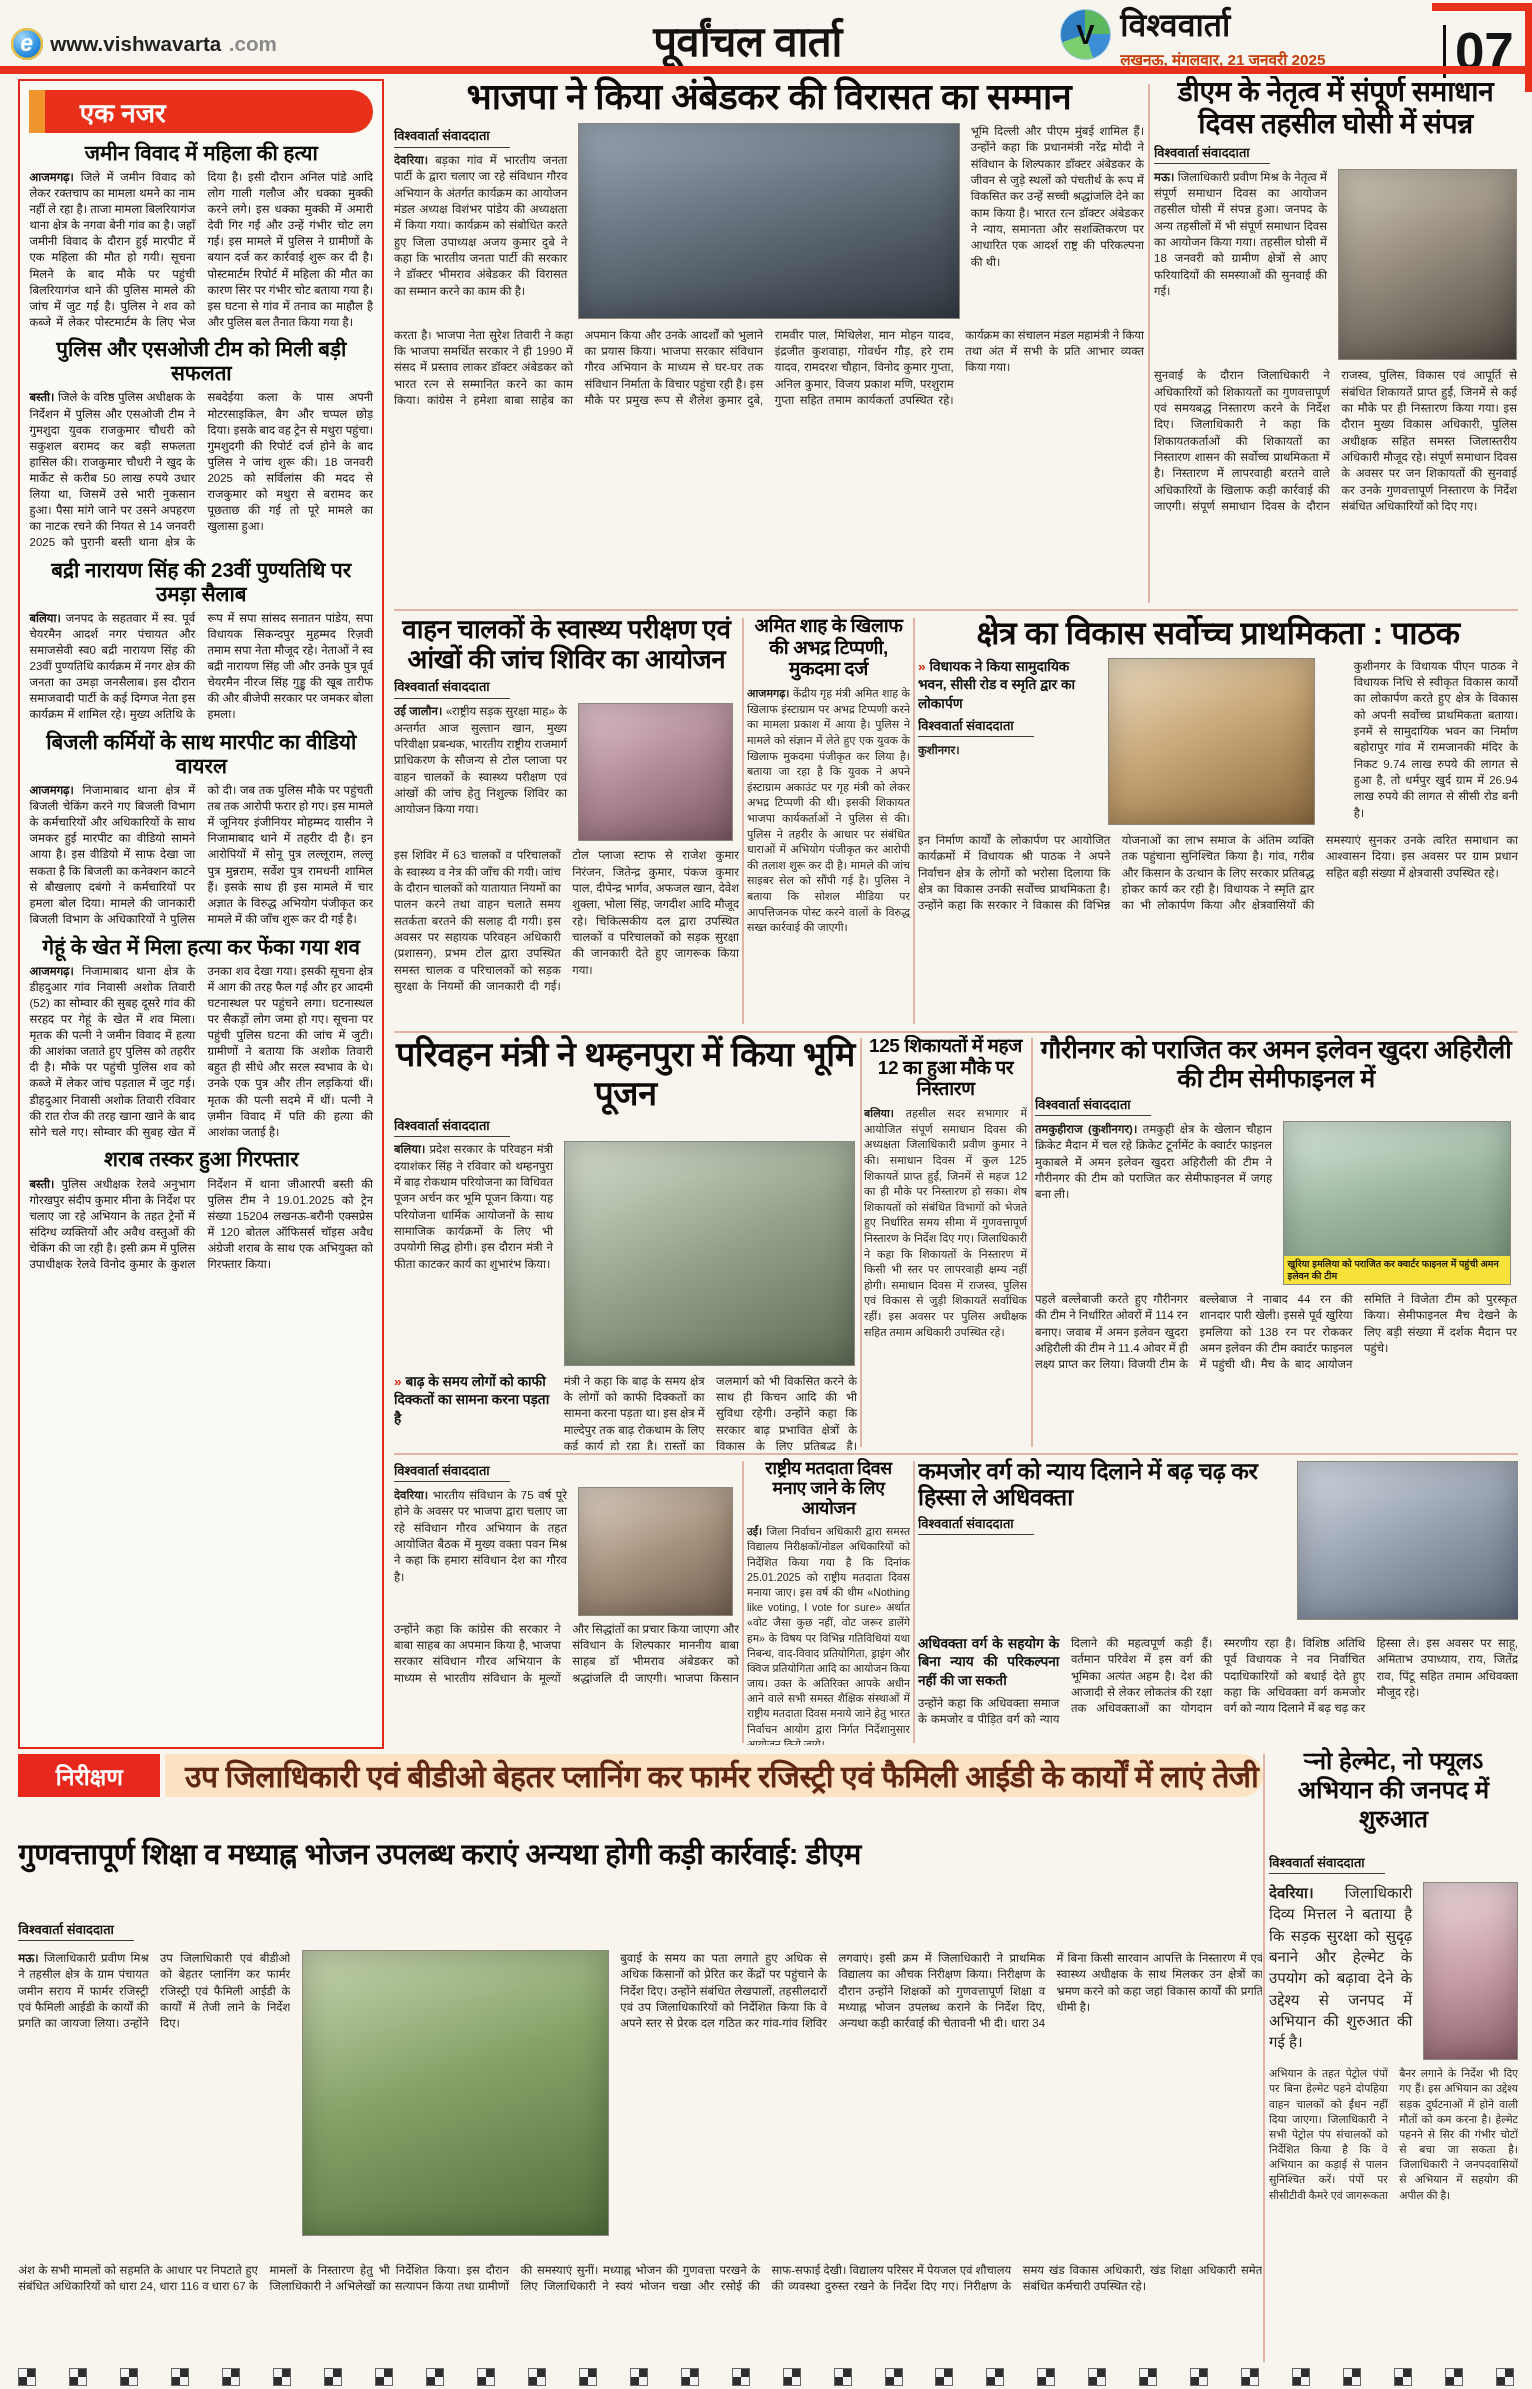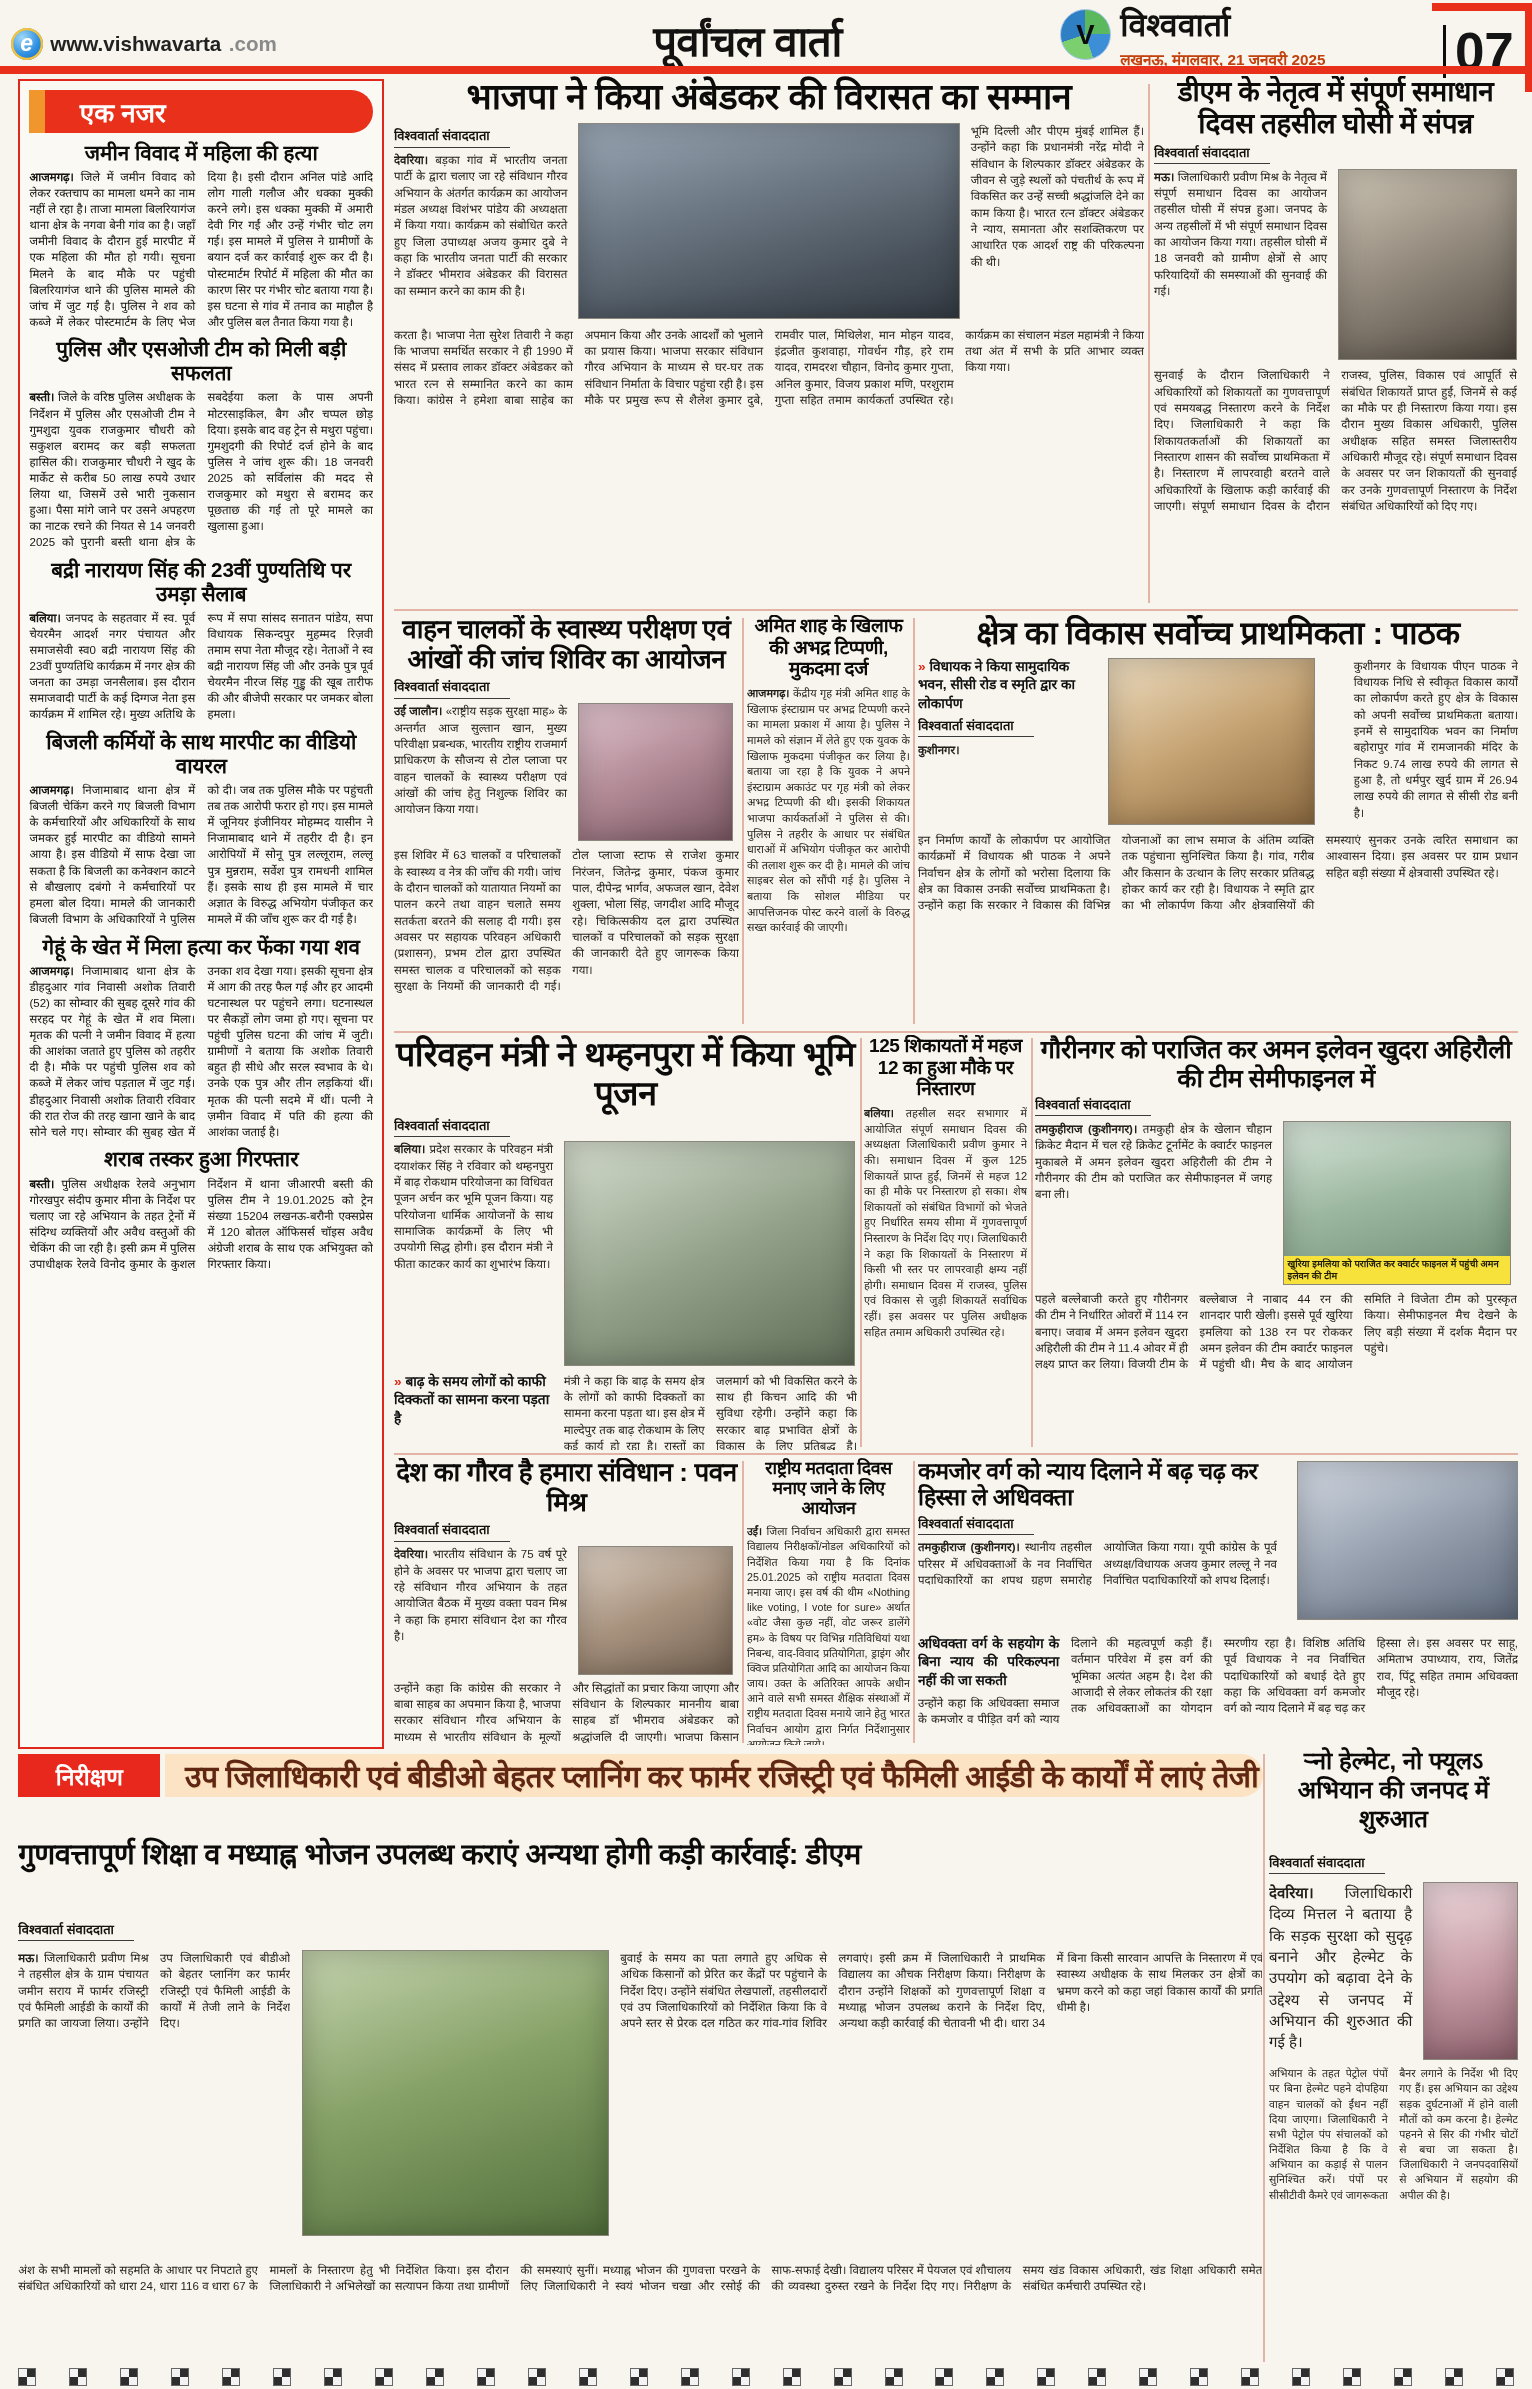--- a/index.html
+++ b/index.html
@@ -239,21 +239,20 @@
     <div class="ph ph-field" style="width:226px;height:162px;flex:none;position:relative;">
       <div class="caption">खुरिया इमलिया को पराजित कर क्वार्टर फाइनल में पहुंची अमन इलेवन की टीम</div>
     </div>
   </div>
   <div class="bt c3 clip" style="margin-top:6.1px;height:153px;">पहले बल्लेबाजी करते हुए गौरीनगर की टीम ने निर्धारित ओवरों में 114 रन बनाए। जवाब में अमन इलेवन खुदरा अहिरौली की टीम ने 11.4 ओवर में ही लक्ष्य प्राप्त कर लिया। विजयी टीम के बल्लेबाज ने नाबाद 44 रन की शानदार पारी खेली। इससे पूर्व खुरिया इमलिया को 138 रन पर रोककर अमन इलेवन की टीम क्वार्टर फाइनल में पहुंची थी। मैच के बाद आयोजन समिति ने विजेता टीम को पुरस्कृत किया। सेमीफाइनल मैच देखने के लिए बड़ी संख्या में दर्शक मैदान पर पहुंचे।</div>
 </div>
 
 <div class="hsep" style="left:394px;top:1453px;width:1124px;"></div>
 
 <div class="art" id="samvidhan">
-  <div class="hl">देश का गौरव है हमारा संविधान : पवन मिश्र</div>
   <span class="byline">विश्ववार्ता संवाददाता</span>
   <div class="row">
     <div class="bt" style="width:173px;"><span class="lead">देवरिया।</span> <span>भारतीय संविधान के 75 वर्ष पूरे होने के अवसर पर भाजपा द्वारा चलाए जा रहे संविधान गौरव अभियान के तहत आयोजित बैठक में मुख्य वक्ता पवन मिश्र ने कहा कि हमारा संविधान देश का गौरव है।</span></div>
     <div class="ph ph-meet" style="width:153px;height:127px;flex:none;"></div>
   </div>
   <div class="bt c2 clip" style="margin-top:4.6px;height:73px;">उन्होंने कहा कि कांग्रेस की सरकार ने बाबा साहब का अपमान किया है, भाजपा सरकार संविधान गौरव अभियान के माध्यम से भारतीय संविधान के मूल्यों और सिद्धांतों का प्रचार किया जाएगा और संविधान के शिल्पकार माननीय बाबा साहब डॉ भीमराव अंबेडकर को श्रद्धांजलि दी जाएगी। भाजपा किसान मोर्चा देवरिया संविधान गौरव अभियान के अंतर्गत 22 जनवरी को पथरदेवा विधानसभा के सलेमपुर गांव और सलेमपुर विधानसभा के हरैया गांव में, 25 जनवरी को रामपुर विधानसभा के भटनी और भाटपाररानी विधानसभा के रानीघाट गांव में अनुसूचित वर्ग के किसान परिवारों के बीच चौपाल आयोजित कर घर-घर जाकर अभियान सम्बन्धी पत्रक वितरित किया जाएगा और अनुसूचित वर्ग के प्रभावशाली व्यक्तियों से भी सम्पर्क किया जाएगा।</div>
 </div>
 
 <div class="vsep" style="left:742px;top:1461px;height:282px;"></div>
 
@@ -261,21 +260,20 @@
   <div class="hl">राष्ट्रीय मतदाता दिवस मनाए जाने के लिए आयोजन</div>
   <div class="bt clip" style="margin-top:6.1px;height:221px;font-size:10.7px;"><span class="lead">उर्ई।</span> <span>जिला निर्वाचन अधिकारी द्वारा समस्त विद्यालय निरीक्षकों/नोडल अधिकारियों को निर्देशित किया गया है कि दिनांक 25.01.2025 को राष्ट्रीय मतदाता दिवस मनाया जाए। इस वर्ष की थीम «Nothing like voting, I vote for sure» अर्थात «वोट जैसा कुछ नहीं, वोट जरूर डालेंगे हम» के विषय पर विभिन्न गतिविधियां यथा निबन्ध, वाद-विवाद प्रतियोगिता, ड्राइंग और क्विज प्रतियोगिता आदि का आयोजन किया जाय। उक्त के अतिरिक्त आपके अधीन आने वाले सभी समस्त शैक्षिक संस्थाओं में राष्ट्रीय मतदाता दिवस मनाये जाने हेतु भारत निर्वाचन आयोग द्वारा निर्गत निर्देशानुसार आयोजन किये जाये।</span></div>
 </div>
 
 <div class="vsep" style="left:913px;top:1461px;height:282px;"></div>
 
 <div class="art" id="kamjor">
   <div style="position:absolute;left:0;top:0;width:359px;">
     <div class="hl">कमजोर वर्ग को न्याय दिलाने में बढ़ चढ़ कर हिस्सा ले अधिवक्ता</div>
     <span class="byline">विश्ववार्ता संवाददाता</span>
-    <div class="bt c2 clip" style="height:90px;"><span class="lead">तमकुहीराज (कुशीनगर)।</span> <span>स्थानीय तहसील परिसर में अधिवक्ताओं के नव निर्वाचित पदाधिकारियों का शपथ ग्रहण समारोह आयोजित किया गया। यूपी कांग्रेस के पूर्व अध्यक्ष/विधायक अजय कुमार लल्लू ने नव निर्वाचित पदाधिकारियों को शपथ दिलाई।</span></div>
   </div>
   <div class="ph ph-group" style="position:absolute;left:379px;top:3.1px;width:220px;height:157px;"></div>
   <div style="position:absolute;left:0;top:177px;width:600px;height:110px;" class="bt c4 clip">
     <span class="pull" style="display:block;margin-bottom:4.6px;">अधिवक्ता वर्ग के सहयोग के बिना न्याय की परिकल्पना नहीं की जा सकती</span>
     <span>उन्होंने कहा कि अधिवक्ता समाज के कमजोर व पीड़ित वर्ग को न्याय दिलाने की महत्वपूर्ण कड़ी हैं। वर्तमान परिवेश में इस वर्ग की भूमिका अत्यंत अहम है। देश की आजादी से लेकर लोकतंत्र की रक्षा तक अधिवक्ताओं का योगदान स्मरणीय रहा है। विशिष्ठ अतिथि पूर्व विधायक ने नव निर्वाचित पदाधिकारियों को बधाई देते हुए कहा कि अधिवक्ता वर्ग कमजोर वर्ग को न्याय दिलाने में बढ़ चढ़ कर हिस्सा ले। इस अवसर पर साहू, अमिताभ उपाध्याय, राय, जितेंद्र राव, पिंटू सहित तमाम अधिवक्ता मौजूद रहे।</span>
   </div>
 </div>
 
 <div class="abs" id="nirik-label">निरीक्षण</div>
 <div class="abs" id="nirik-strip">

